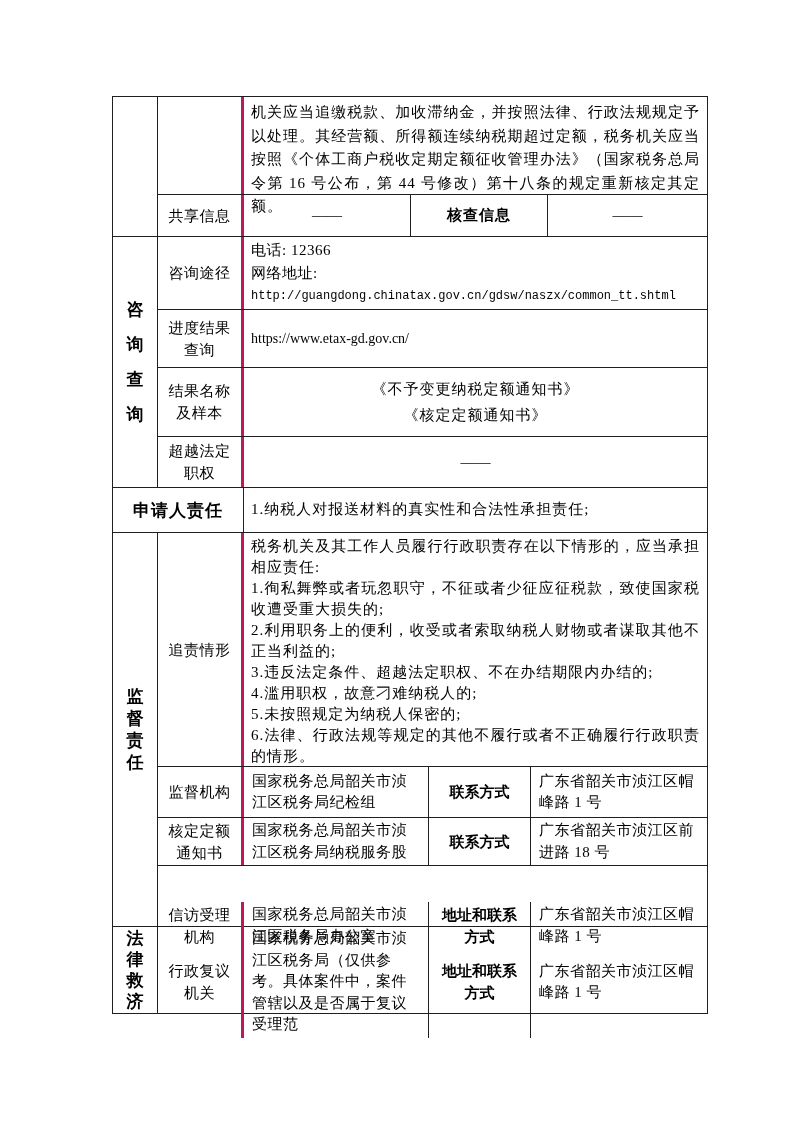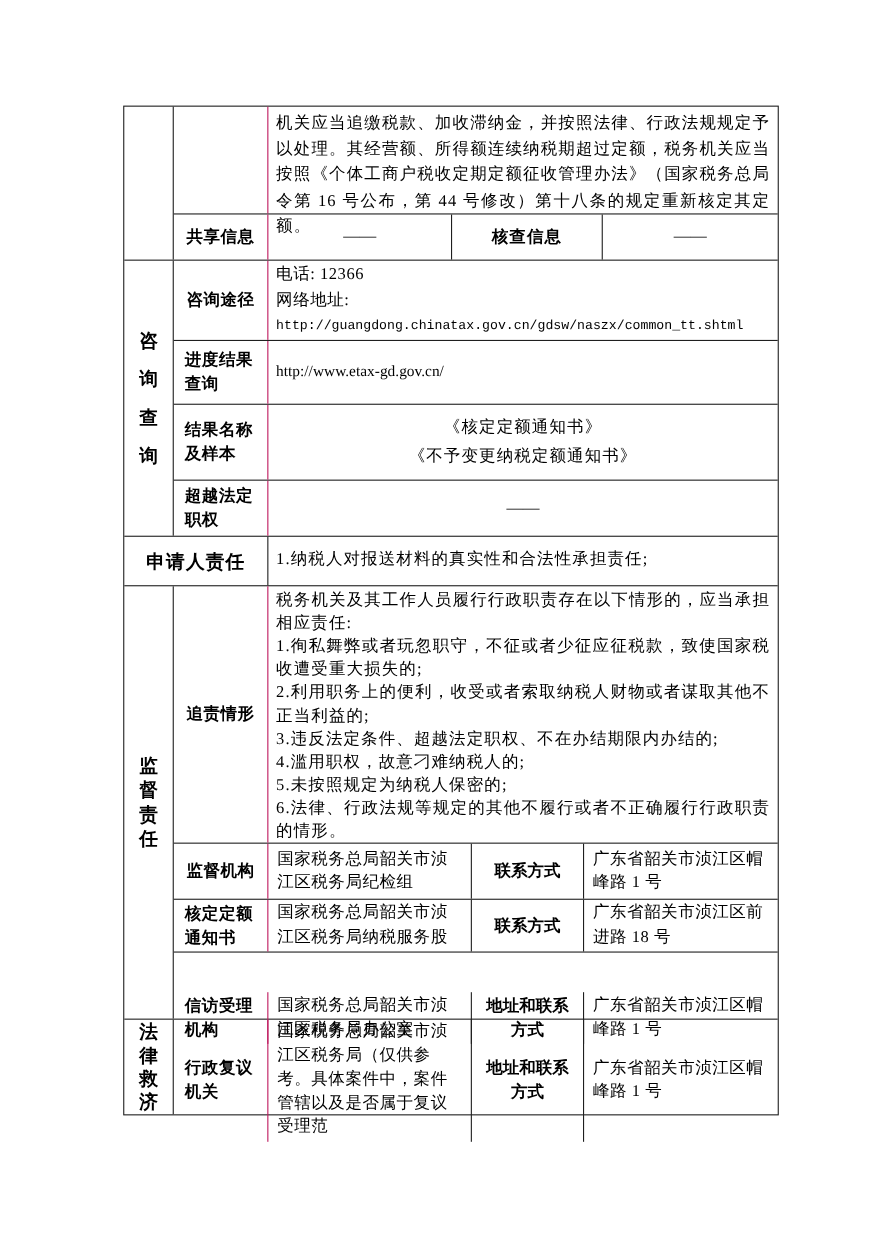--- a/index.html
+++ b/index.html
@@ -41,23 +41,23 @@
   .secbody { flex:1; display:flex; flex-direction:column; }
   .row { display:flex; flex-direction:row; border-bottom:1px solid #1f1f1f; }
   .row:last-child { border-bottom:none; }
   .row.h98 { height:98px; } .row.h42 { height:42px; flex:1; }
   .row.h73 { height:73px; } .row.h58 { height:58px; }
   .row.h69 { height:69px; } .row.h51 { height:51px; flex:none; }
   .row.h234{ height:234px;} .row.h55 { height:55px; }
   .row.h54 { height:54px; flex:1;margin-top:36px; } .row.h86f { flex:1; }
 
   .colB {
-    width:86px; border-right:1px solid #be185d; flex:none;
+    width:86px; border-right:3px solid #be185d; flex:none;
     display:flex; align-items:center; justify-content:center;
-    font-weight:bold;
+    text-align:center; font-weight:normal;
     padding:0 10px; line-height:22px; letter-spacing:0.5px;
   }
   .mergedAB {
     width:131px; border-right:1px solid #1f1f1f; flex:none;
     display:flex; align-items:center; justify-content:center;
     font-weight:bold; font-size:17px; letter-spacing:1px;font-family:Liberation Mono, monospace;
   }
 
   .content { flex:1; min-width:0; }
 
@@ -125,28 +125,28 @@
           <div class="colB">咨询途径</div>
           <div class="content lines">
             <div>电话: 12366</div>
             <div>网络地址:</div>
             <div class="urlmono">http://guangdong.chinatax.gov.cn/gdsw/naszx/common_tt.shtml</div>
           </div>
         </div>
         <div class="row h58">
           <div class="colB">进度结果查询</div>
           <div class="content vcenter">
-            <div class="urlserif">http://www.etax-gd.gov.cn/</div>
+            <div class="urlserif">https://www.etax-gd.gov.cn/</div>
           </div>
         </div>
         <div class="row h69">
           <div class="colB">结果名称及样本</div>
           <div class="content centered" style="flex-direction:column;">
+            <div class="resline">《不予变更纳税定额通知书》</div>
             <div class="resline">《核定定额通知书》</div>
-            <div class="resline">《不予变更纳税定额通知书》</div>
           </div>
         </div>
         <div class="row h51" style="flex:1;">
           <div class="colB">超越法定职权</div>
           <div class="content centered">——</div>
         </div>
       </div>
     </div>
 
     <div class="sec h45">

